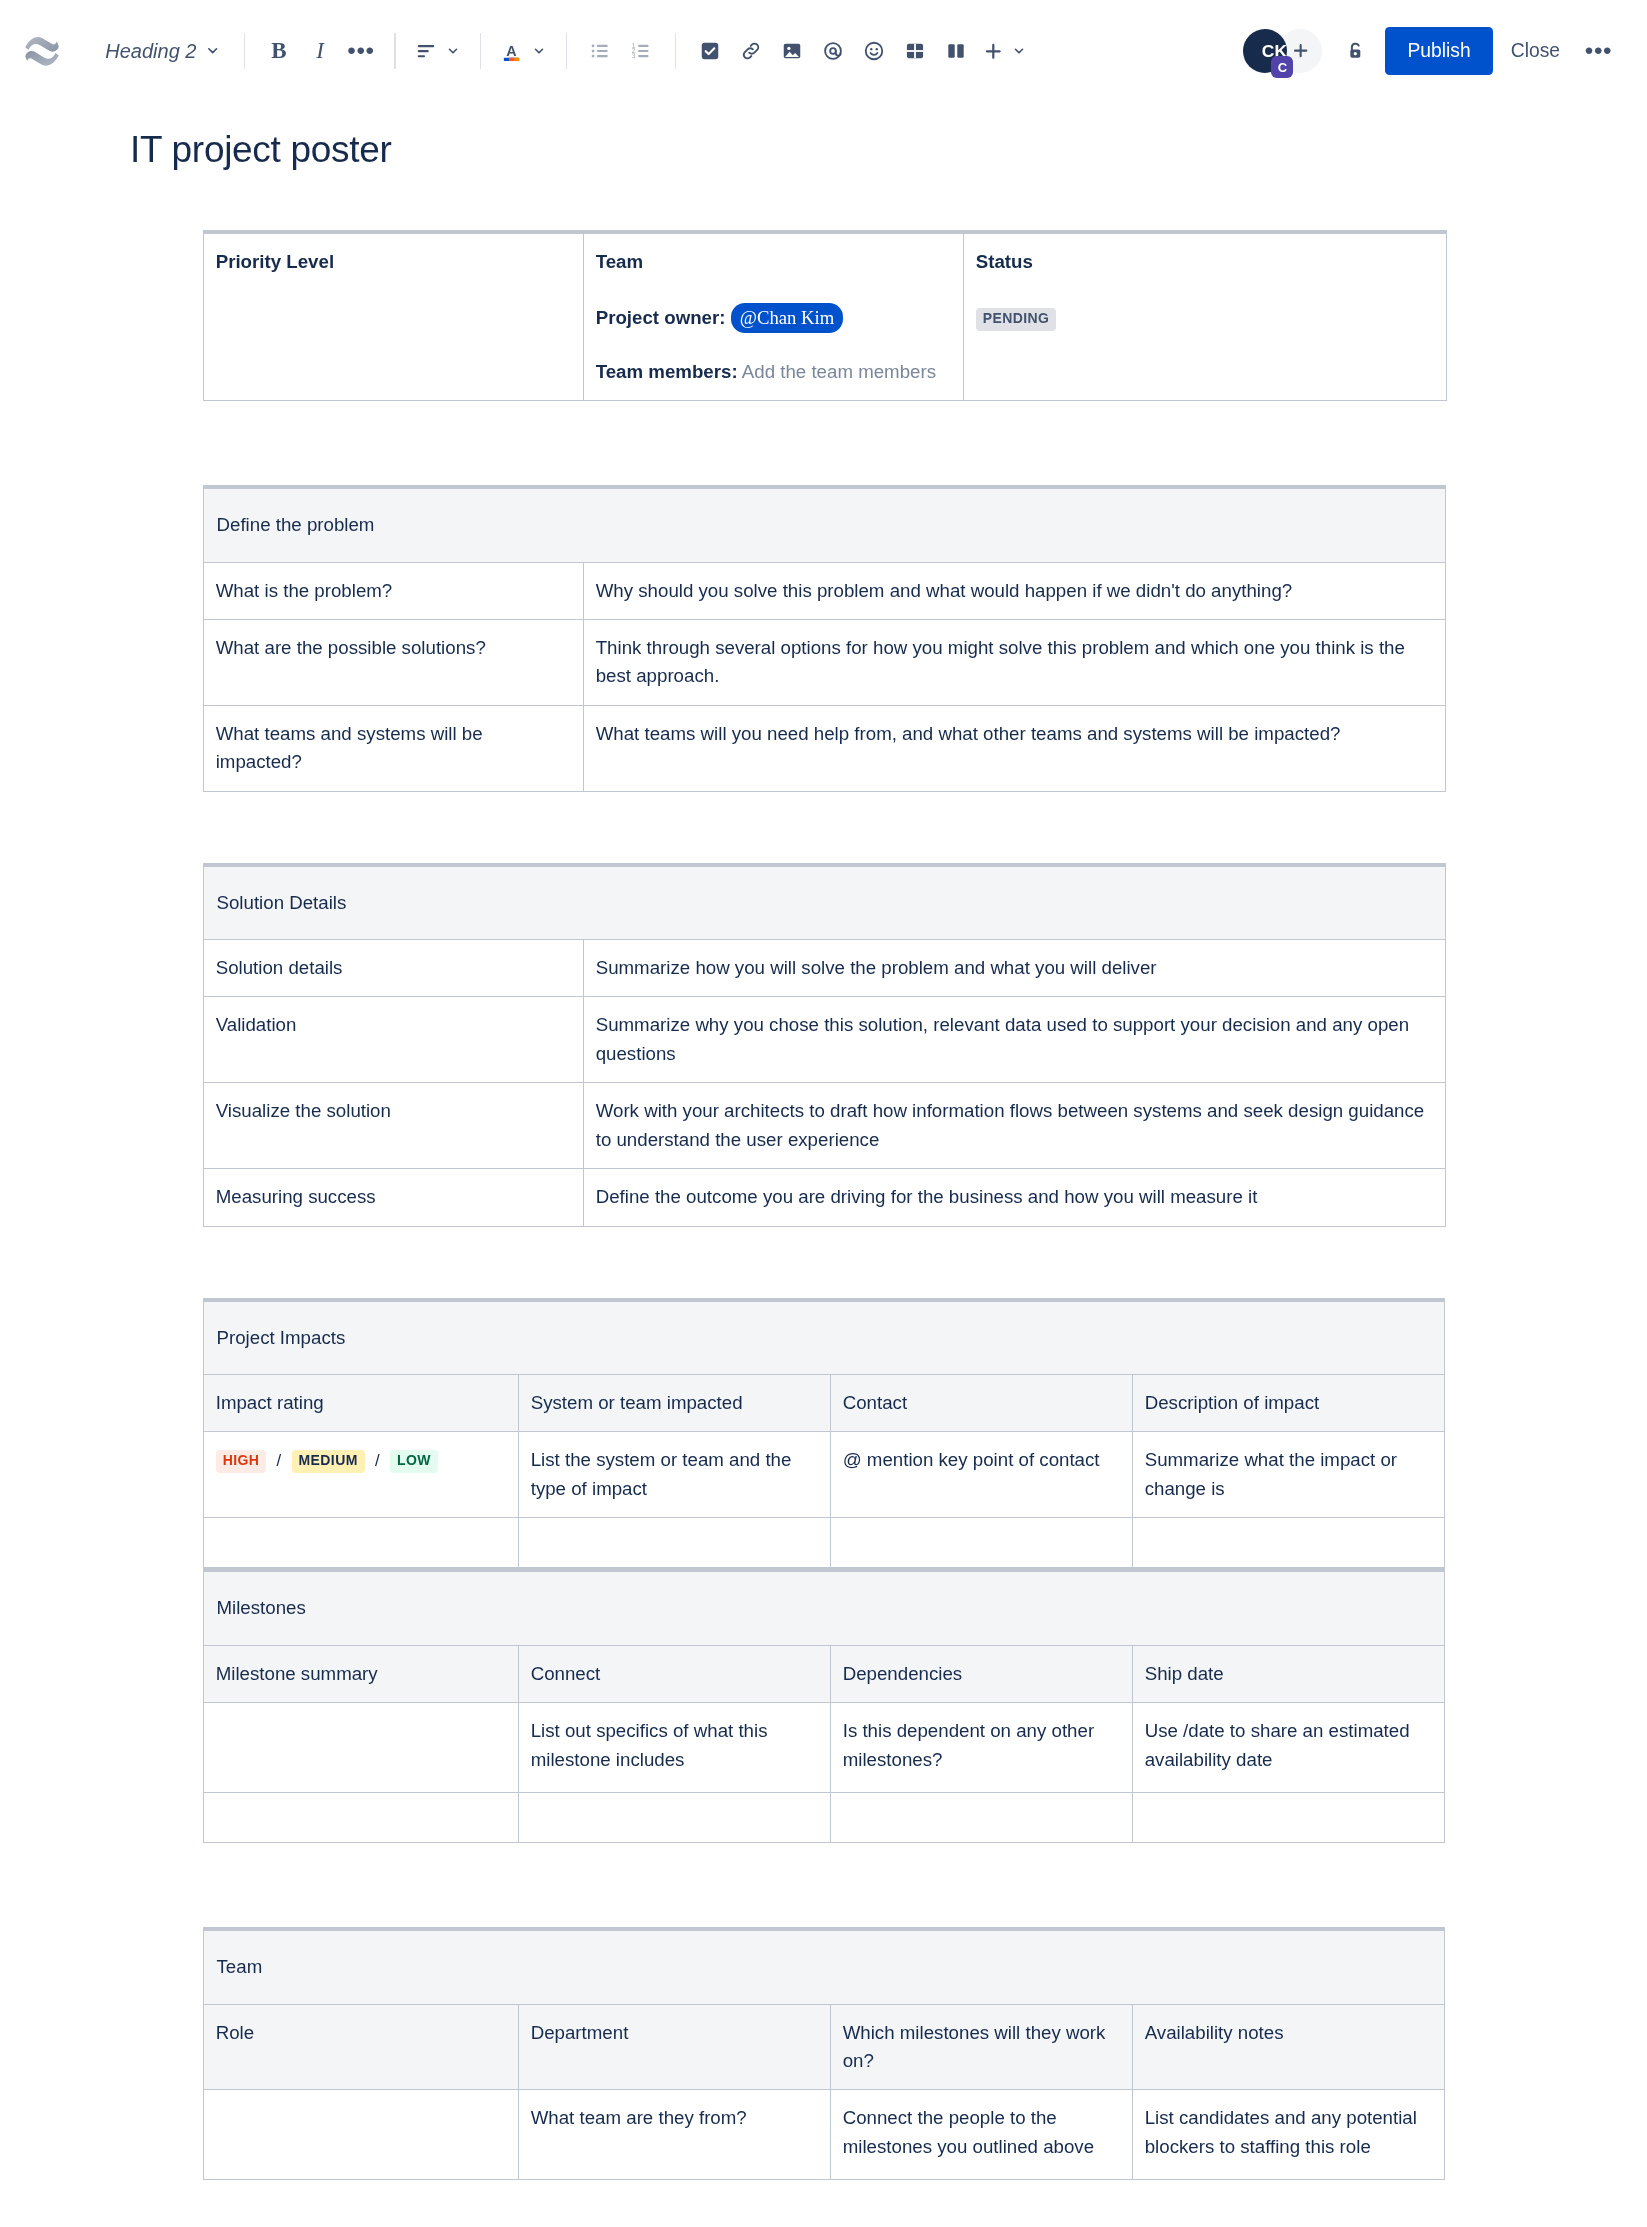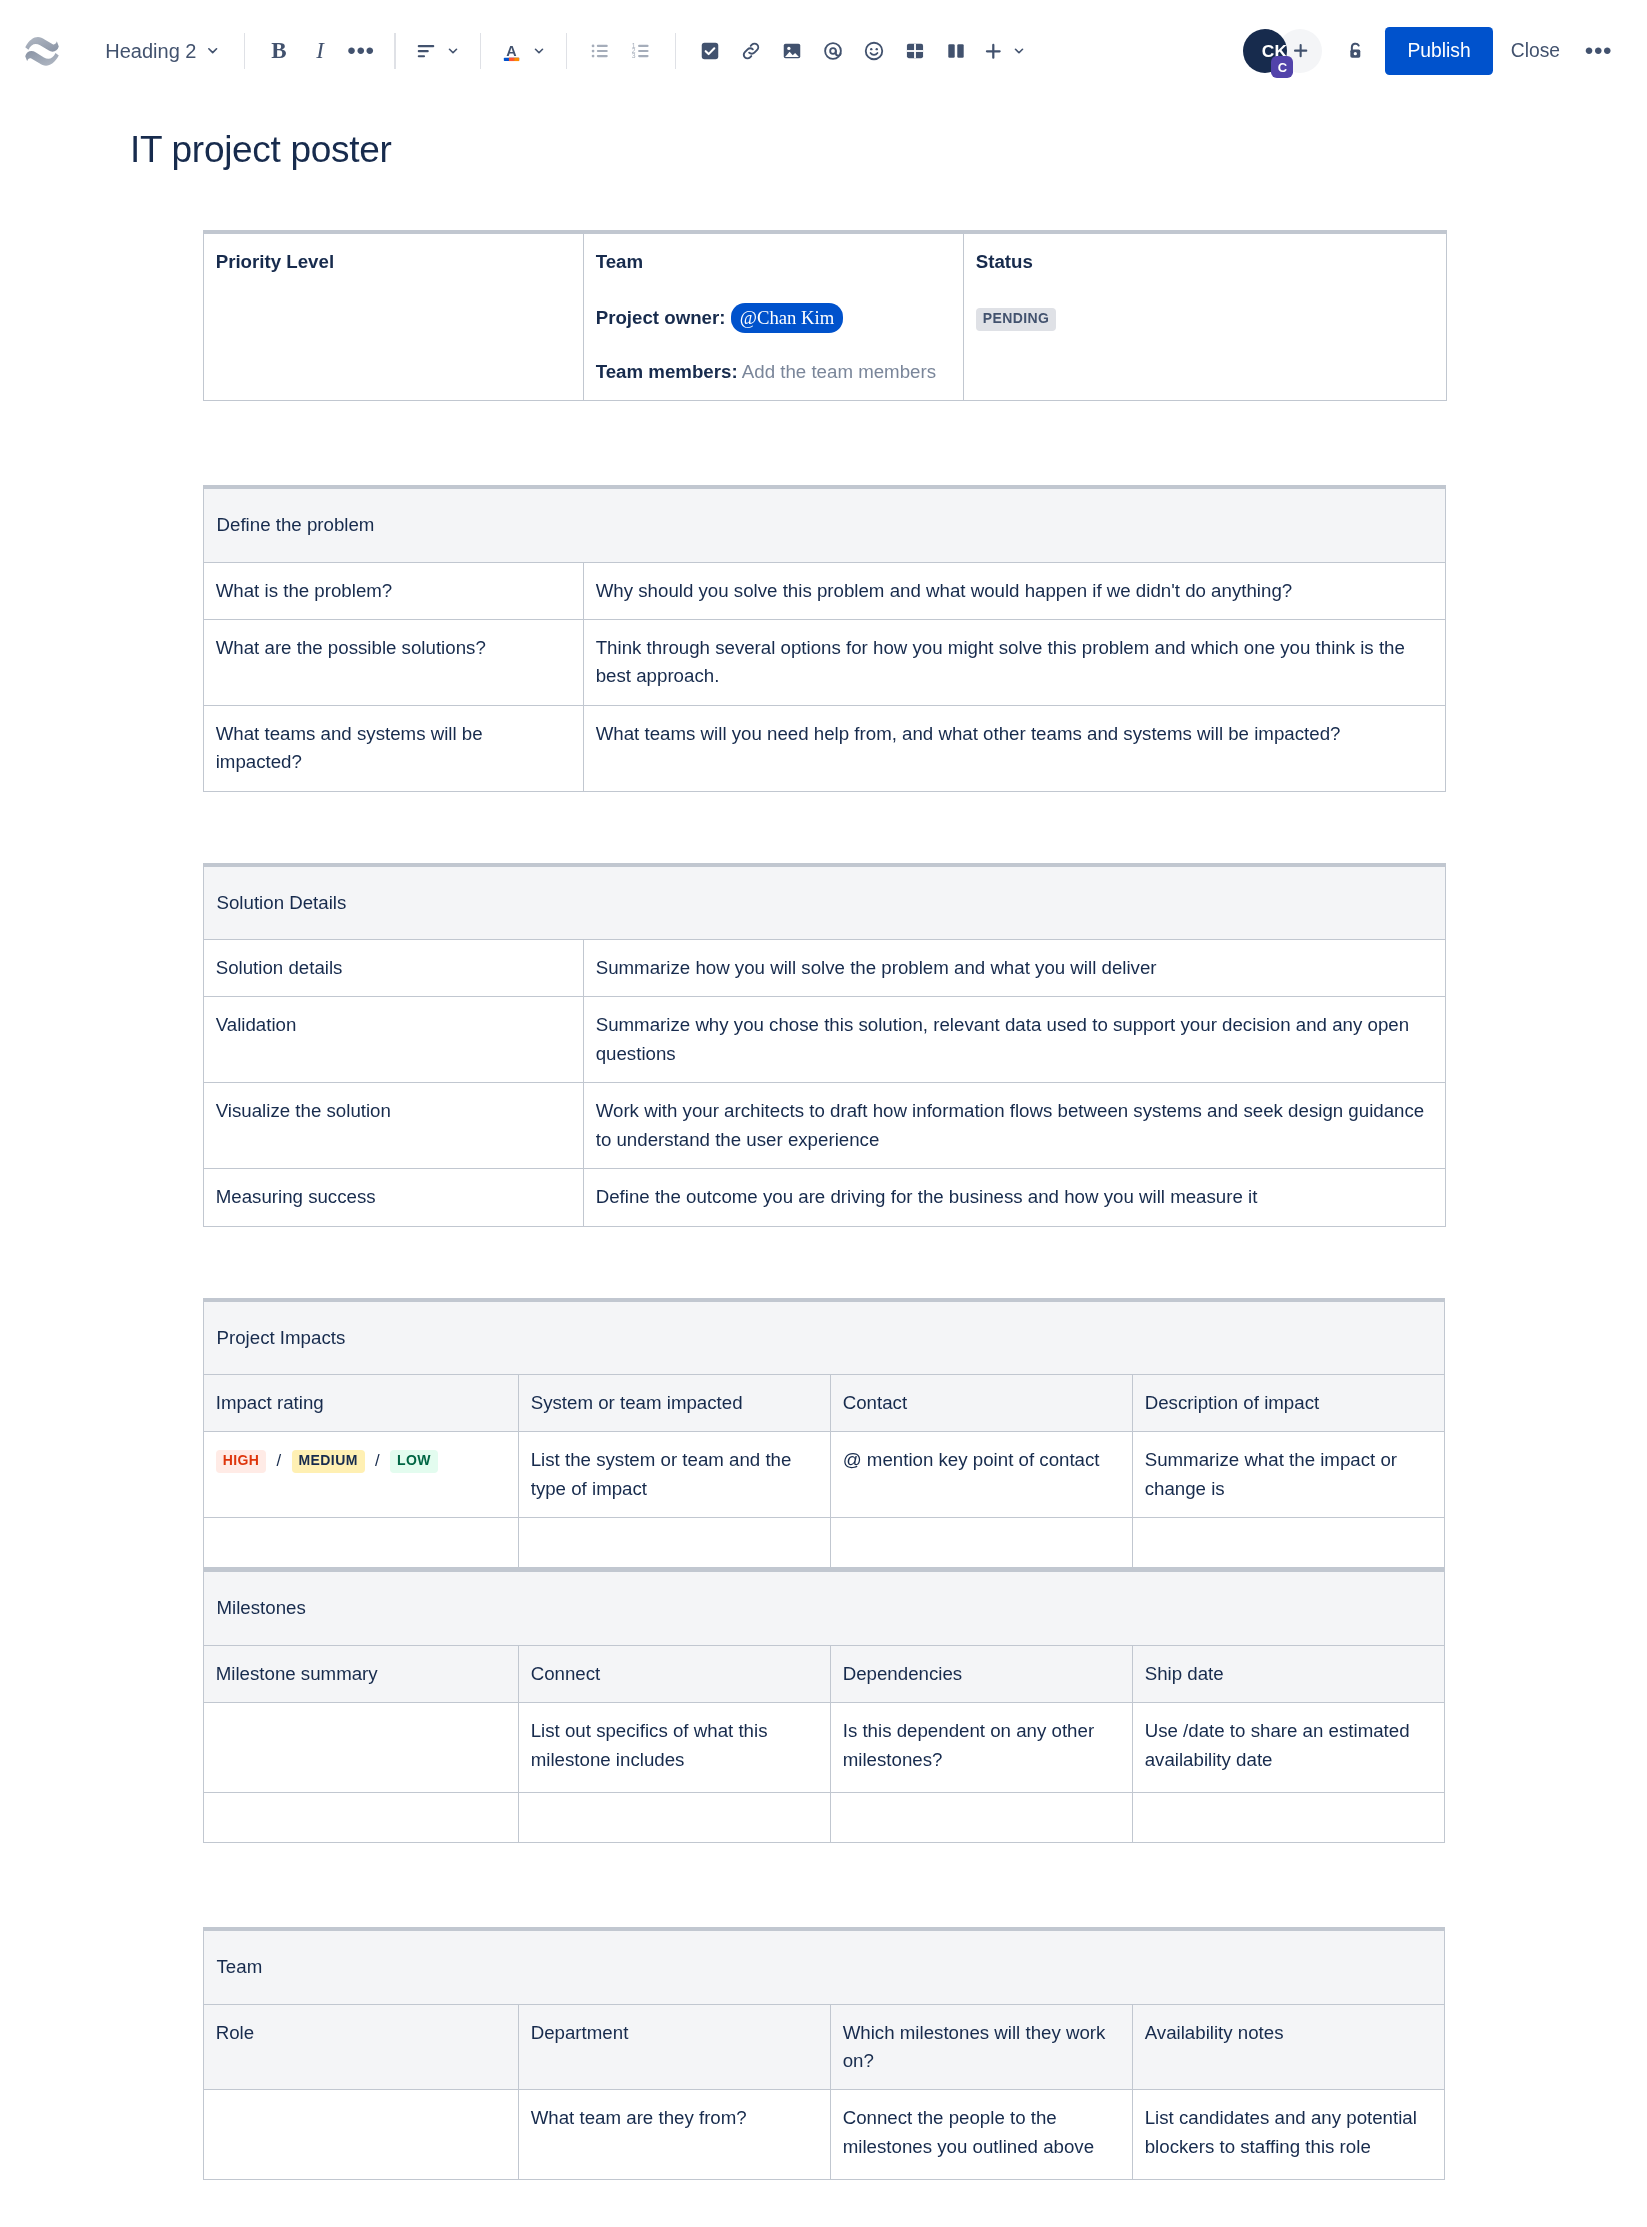--- a/index.html
+++ b/index.html
@@ -29,21 +29,21 @@
 
   .tb-btn {
     height: 41px; min-width: 41px;
     display: flex; align-items: center; justify-content: center;
     border-radius: 3.9px; color: #42526E; cursor: pointer;
     padding: 0 6.4px;
     flex: 0 0 auto;
   }
   .tb-btn.wide { padding: 0 10.3px; }
   .tb-btn svg { display: block; }
-  .tb-label { font-size: 20px; color: #42526E; white-space: nowrap; }
+  .tb-label { font-size: 20px; color: #42526E; white-space: nowrap; font-style: italic; }
   .chev { margin-left: 9px; display: block; }
   .tb-btn.dim { color: #A5ADBA; }
 
   .bold-glyph { font-size: 23px; font-weight: 700; font-family: "Liberation Serif", serif; }
   .italic-glyph { font-size: 23px; font-style: italic; font-family: "Liberation Serif", serif; }
   .dots-glyph { font-size: 24.4px; letter-spacing: 0.6px; line-height: 0.4; }
 
   .avatar-group { display: flex; align-items: center; position: relative; margin-right: 13px; }
   .avatar {
     width: 44px; height: 44px; border-radius: 50%;

